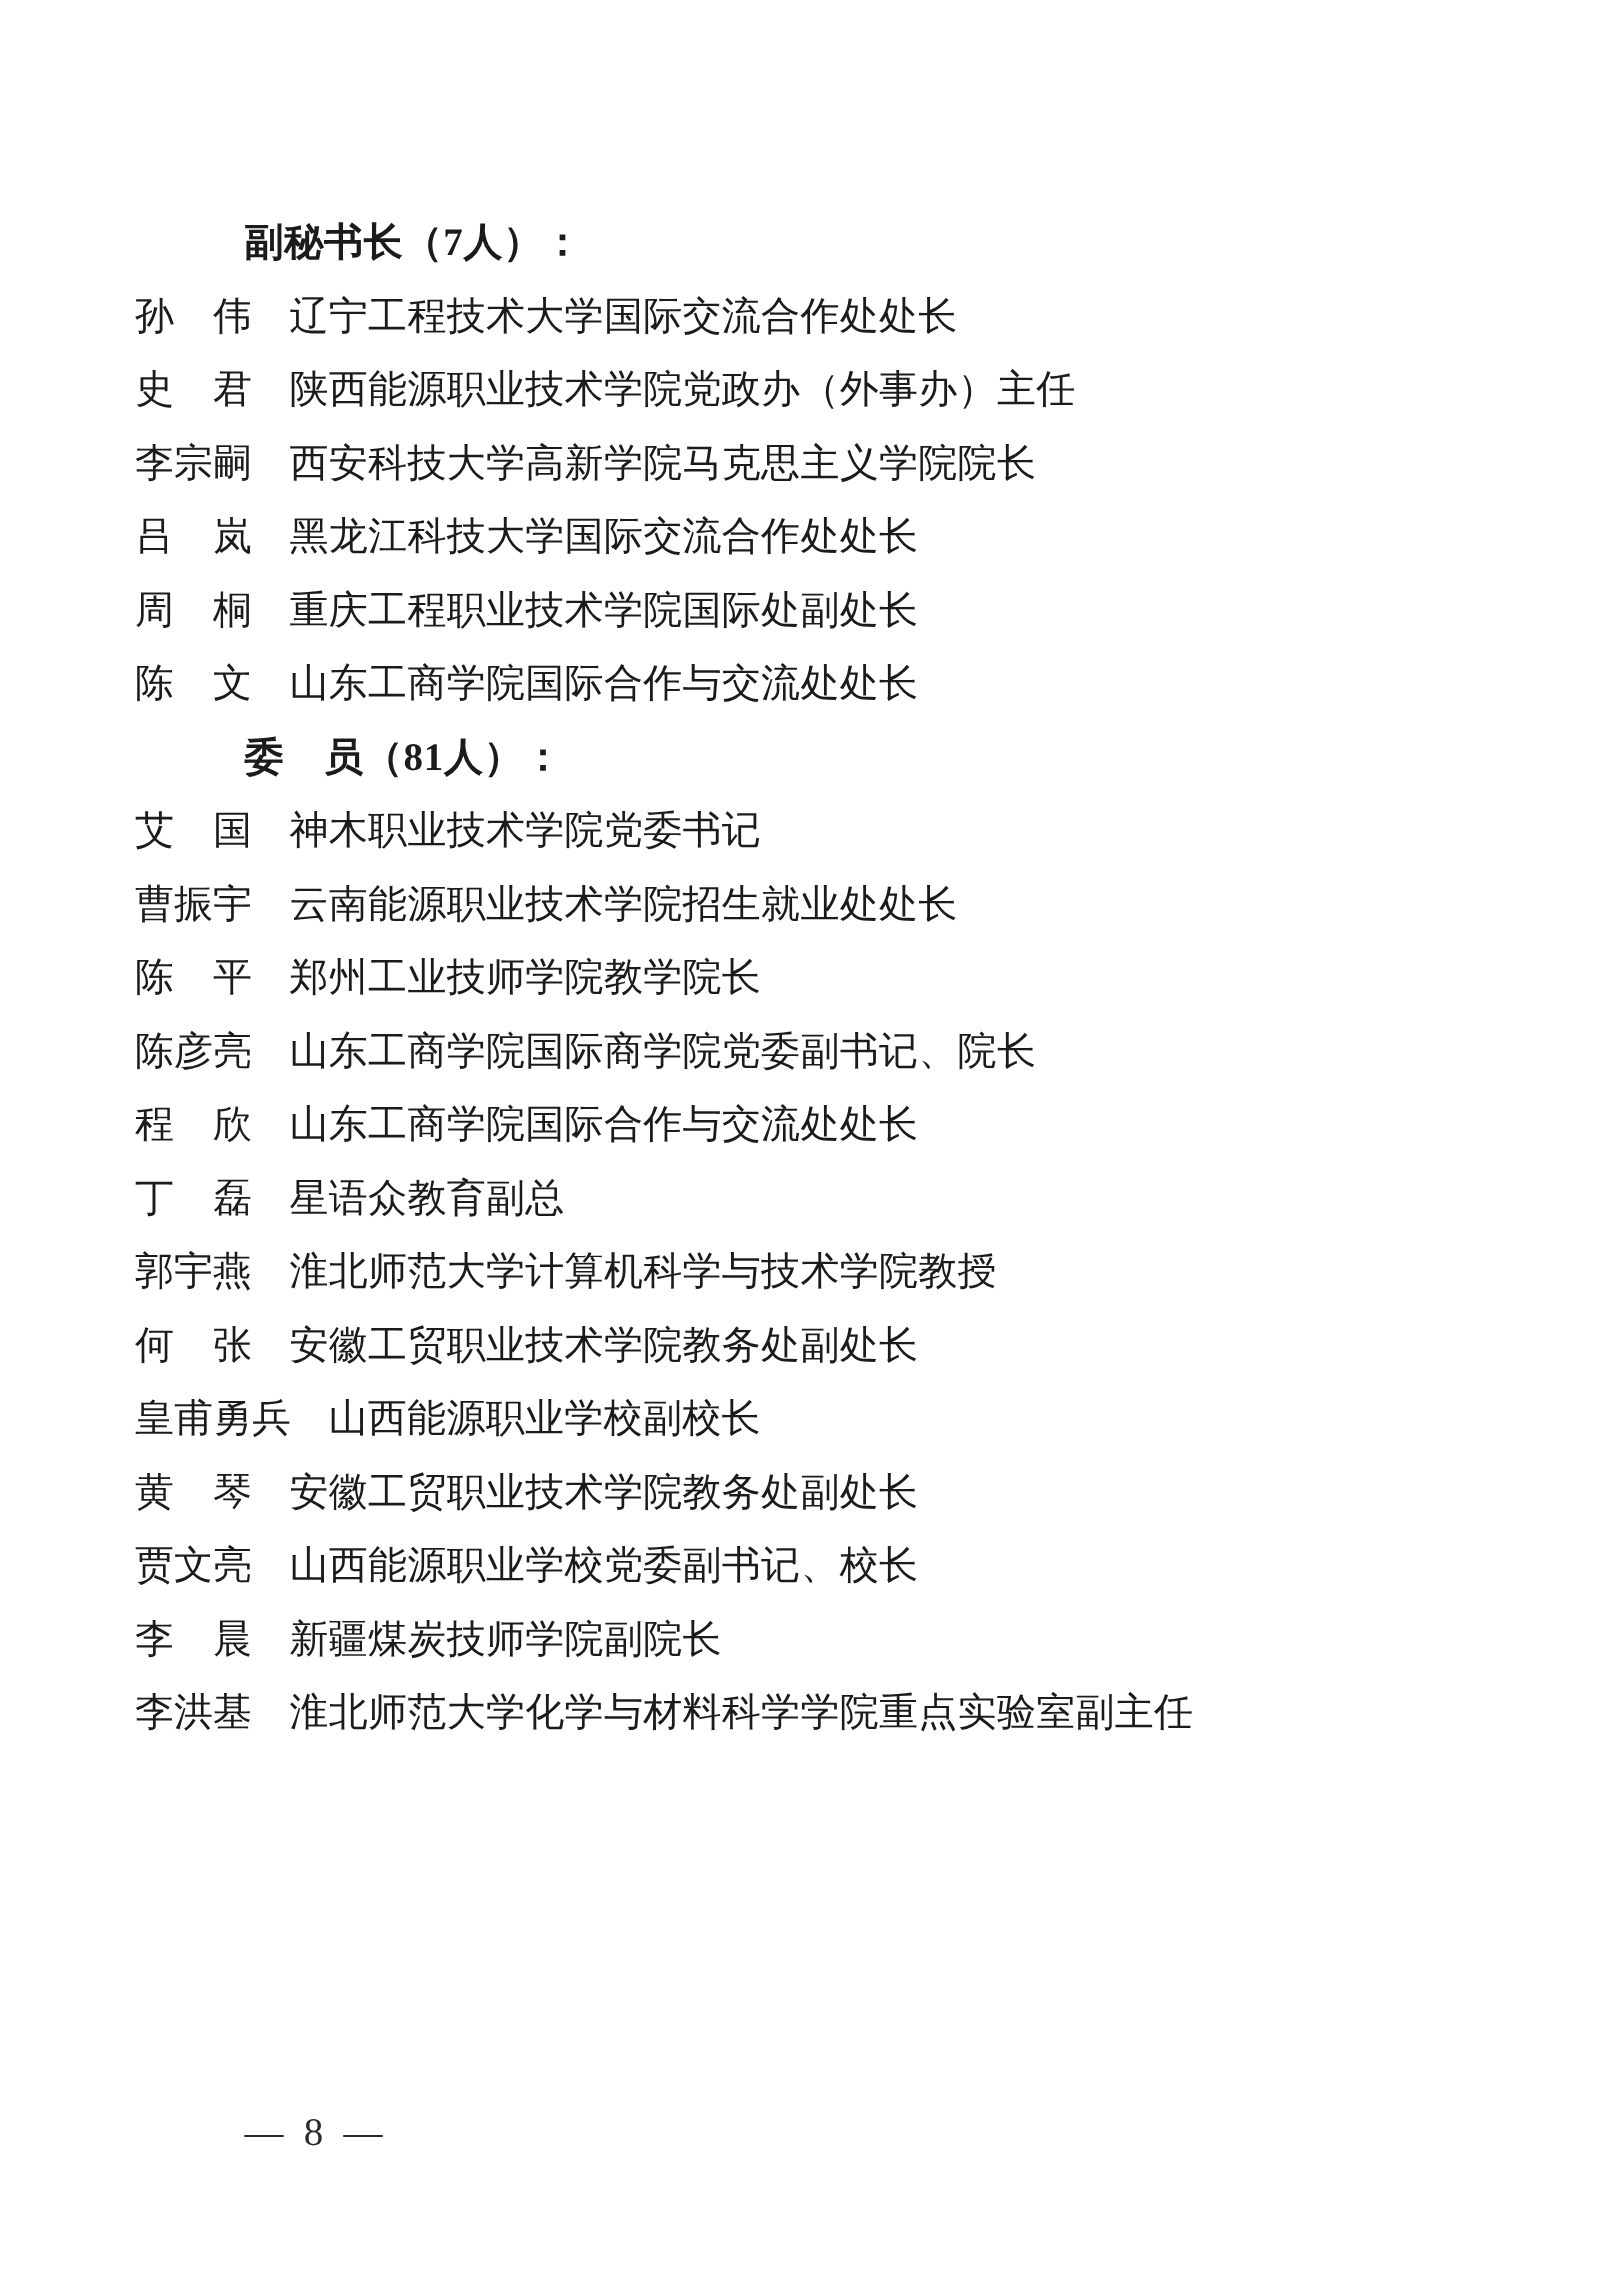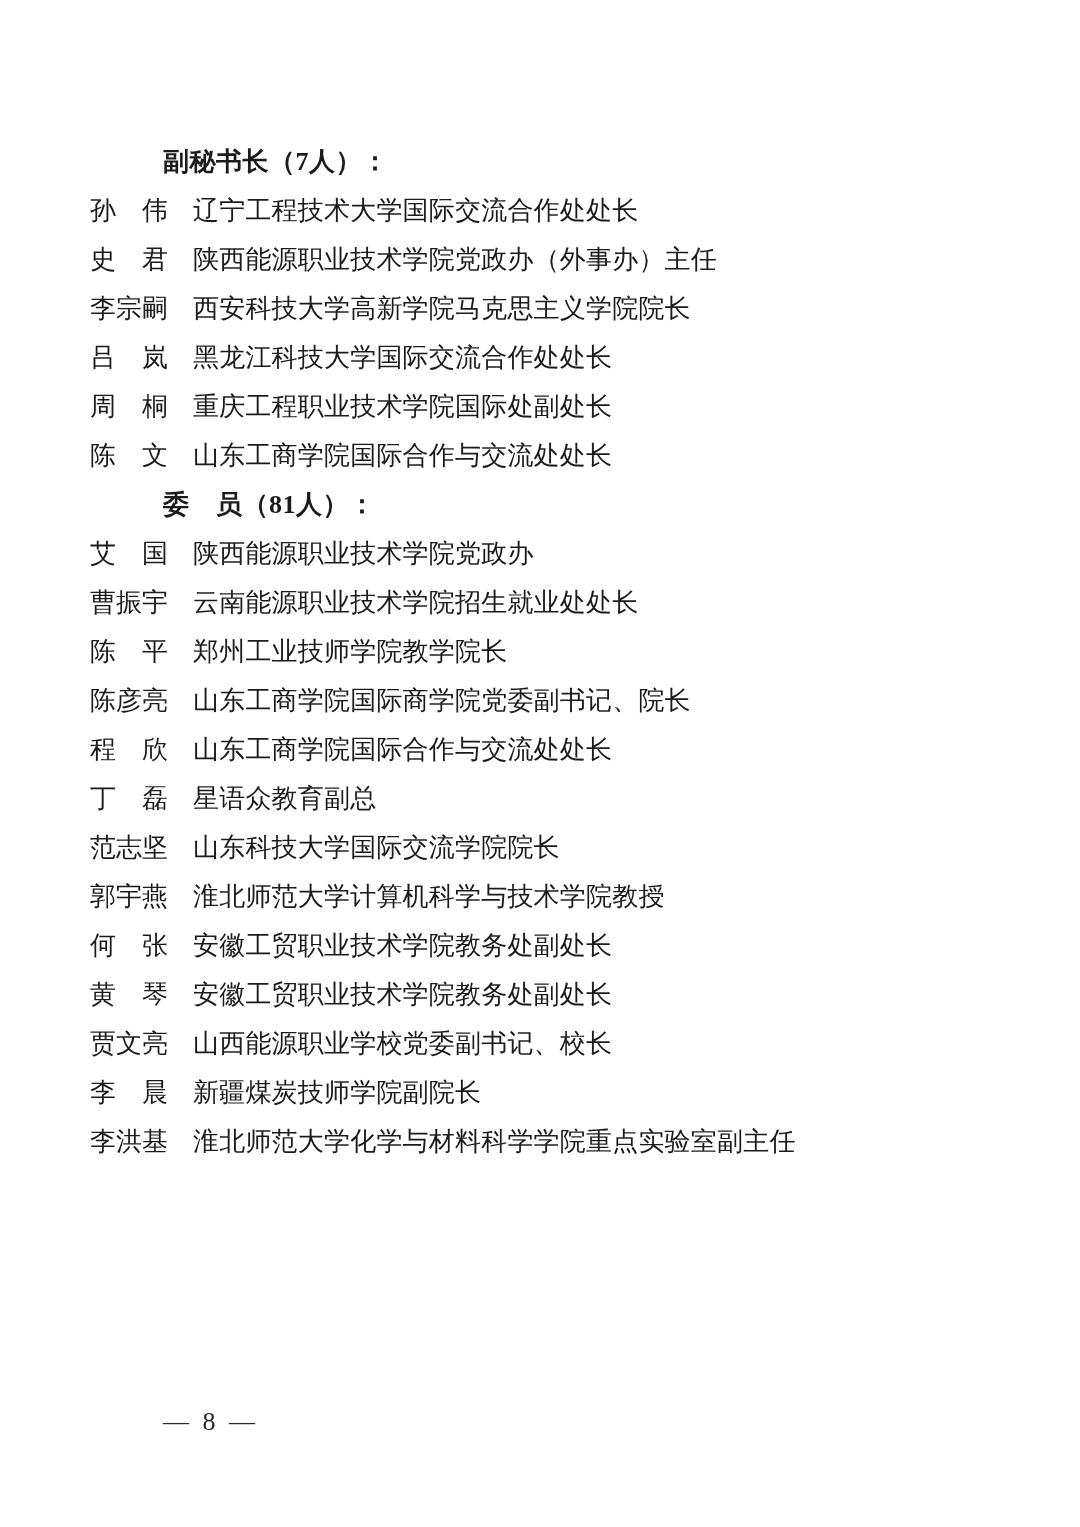--- a/index.html
+++ b/index.html
@@ -75,45 +75,45 @@
     <div class="line entry">
       <span class="name">周　桐</span><span class="title">重庆工程职业技术学院国际处副处长</span>
     </div>
     <div class="line entry">
       <span class="name">陈　文</span><span class="title">山东工商学院国际合作与交流处处长</span>
     </div>
 
     <div class="line heading">委　员（81人）：</div>
 
     <div class="line entry">
-      <span class="name">艾　国</span><span class="title">陕西能源职业技术学院党政办</span>
+      <span class="name">艾　国</span><span class="title">神木职业技术学院党委书记</span>
     </div>
     <div class="line entry">
       <span class="name">曹振宇</span><span class="title">云南能源职业技术学院招生就业处处长</span>
     </div>
     <div class="line entry">
       <span class="name">陈　平</span><span class="title">郑州工业技师学院教学院长</span>
     </div>
     <div class="line entry">
       <span class="name">陈彦亮</span><span class="title">山东工商学院国际商学院党委副书记、院长</span>
     </div>
     <div class="line entry">
       <span class="name">程　欣</span><span class="title">山东工商学院国际合作与交流处处长</span>
     </div>
     <div class="line entry">
       <span class="name">丁　磊</span><span class="title">星语众教育副总</span>
     </div>
     <div class="line entry">
-      <span class="name">范志坚</span><span class="title">山东科技大学国际交流学院院长</span>
-    </div>
-    <div class="line entry">
       <span class="name">郭宇燕</span><span class="title">淮北师范大学计算机科学与技术学院教授</span>
     </div>
     <div class="line entry">
       <span class="name">何　张</span><span class="title">安徽工贸职业技术学院教务处副处长</span>
+    </div>
+    <div class="line entry">
+      <span class="name">皇甫勇兵</span><span class="title">山西能源职业学校副校长</span>
     </div>
     <div class="line entry">
       <span class="name">黄　琴</span><span class="title">安徽工贸职业技术学院教务处副处长</span>
     </div>
     <div class="line entry">
       <span class="name">贾文亮</span><span class="title">山西能源职业学校党委副书记、校长</span>
     </div>
     <div class="line entry">
       <span class="name">李　晨</span><span class="title">新疆煤炭技师学院副院长</span>
     </div>

